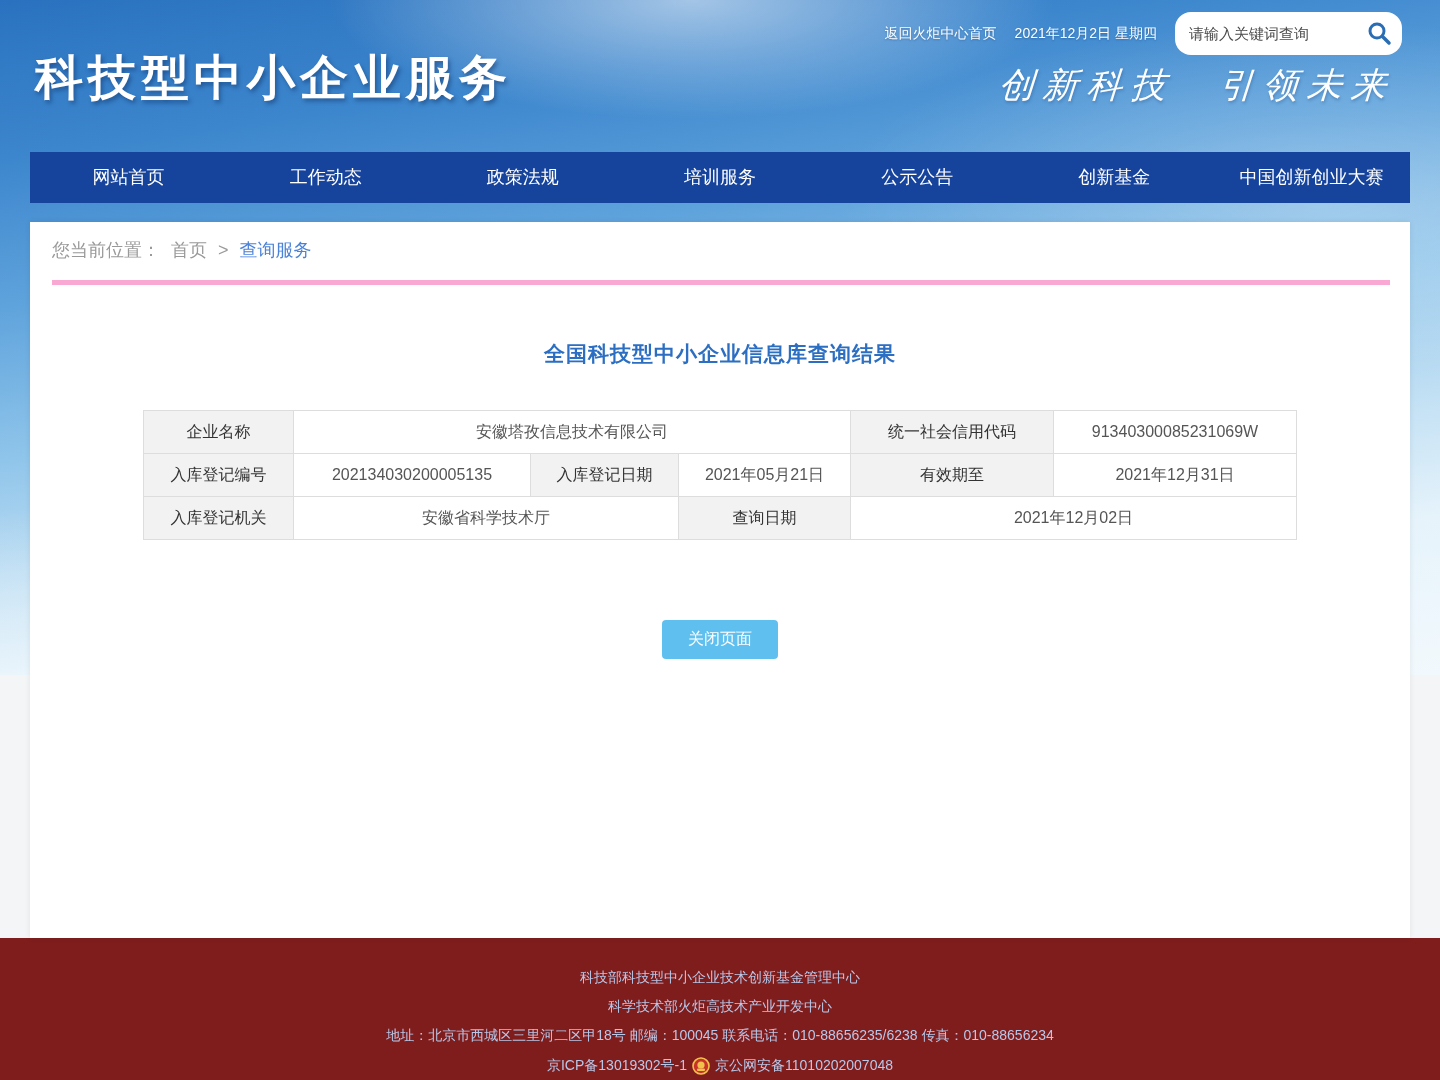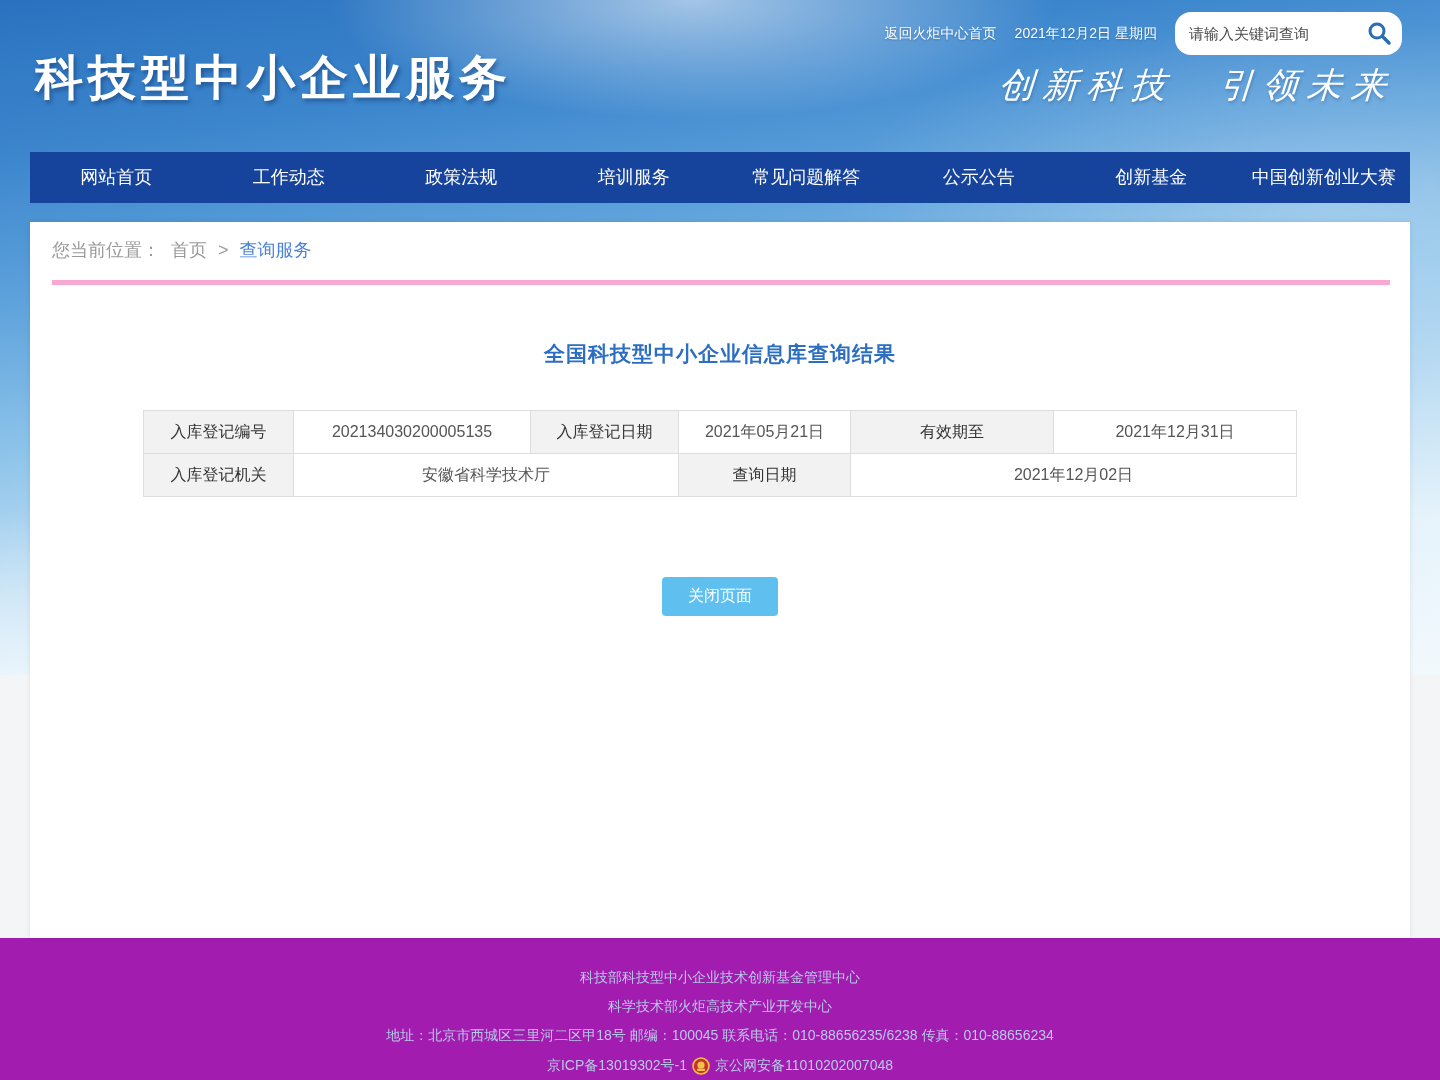--- a/index.html
+++ b/index.html
@@ -82,21 +82,21 @@
     padding:0 6px;overflow:hidden;white-space:nowrap;
   }
   table.result td.lbl{background:#f2f2f2;color:#333;}
   .close-btn{
     display:block;margin:80px auto 0;width:116px;height:39px;border:none;border-radius:4px;
     background:#5fc0f0;color:#ffffff;font-size:16px;cursor:pointer;
     font-family:"Liberation Sans","DejaVu Sans",sans-serif;
   }
   
   .footer{
-    position:absolute;left:0;top:938px;width:1440px;height:142px;background:#a21caf;
+    position:absolute;left:0;top:938px;width:1440px;height:142px;background:#7f1d1d;
     color:#b9c7e8;font-size:14px;text-align:center;box-sizing:border-box;padding-top:32px;
   }
   .footer p{margin:0 0 15px 0;line-height:14px;}
   .footer .beian-row{display:flex;justify-content:center;align-items:center;gap:5px;}
   .footer a{color:#b9c7e8;text-decoration:none;cursor:pointer;}
   .badge{width:18px;height:18px;display:inline-block;vertical-align:middle;}
 </style>
 </head>
 <body>
 
@@ -118,21 +118,20 @@
     </div>
   </div>
   <div class="slogan">创新科技　引领未来</div>
 </div>
 
 <div class="nav">
   <div class="nav-item">网站首页</div>
   <div class="nav-item">工作动态</div>
   <div class="nav-item">政策法规</div>
   <div class="nav-item">培训服务</div>
-  <div class="nav-item">常见问题解答</div>
   <div class="nav-item">公示公告</div>
   <div class="nav-item">创新基金</div>
   <div class="nav-item">中国创新创业大赛</div>
 </div>
 
 <div class="card">
   <div class="breadcrumb-wrap">
     <span>您当前位置：</span>
     <a class="crumb-link">首页</a>
     <span>&gt;</span>
@@ -144,20 +143,26 @@
   <table class="result">
     <colgroup>
       <col style="width:150px">
         <col style="width:237px">
         <col style="width:148px">
       <col style="width:172px">
         <col style="width:203px">
         <col style="width:243px">
     </colgroup>
     <tbody>
+        <tr>
+      <td class="lbl">企业名称</td>
+      <td colspan="3">安徽塔孜信息技术有限公司</td>
+      <td class="lbl">统一社会信用代码</td>
+      <td>91340300085231069W</td>
+    </tr>
     <tr>
       <td class="lbl">入库登记编号</td>
       <td>202134030200005135</td>
       <td class="lbl">入库登记日期</td>
       <td>2021年05月21日</td>
       <td class="lbl">有效期至</td>
       <td>2021年12月31日</td>
     </tr>
     <tr>
       <td class="lbl">入库登记机关</td>

